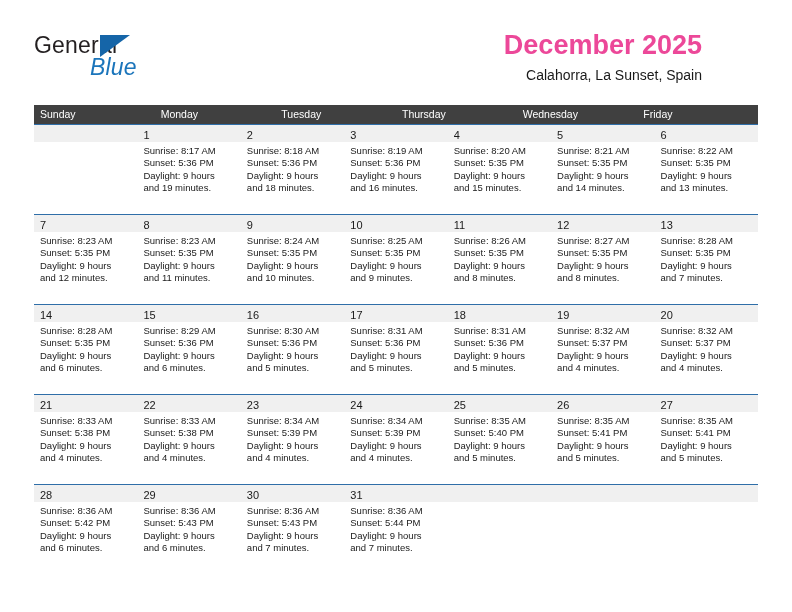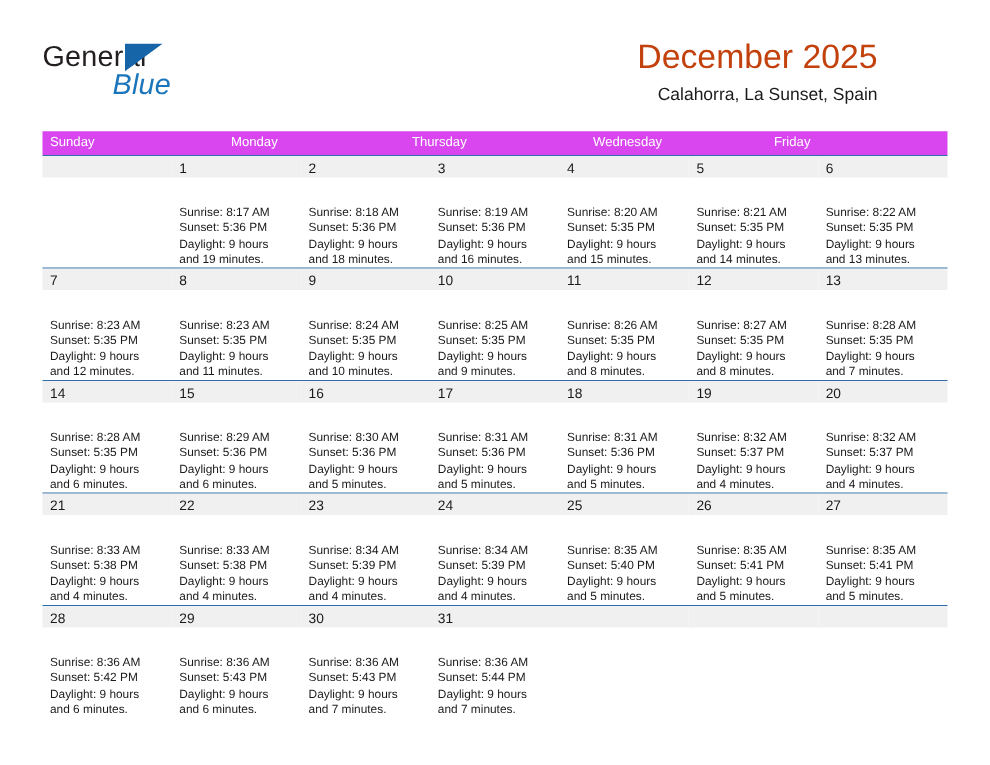--- a/index.html
+++ b/index.html
@@ -75,22 +75,22 @@
   }
 
   .titles {
     position: absolute;
     right: 0;
     top: 0;
     text-align: right;
   }
   .cal-title {
     font-size: 27px;
-    font-weight: normal;
-    color: #c2410c;
+    font-weight: bold;
+    color: #ec4899;
     line-height: 34px;
     white-space: nowrap;
     margin-left: 44px;
   }
   .cal-subtitle {
     font-size: 14px;
     color: #1a1a1a;
     line-height: 22px;
     margin-top: 2px;
     white-space: nowrap;
@@ -99,21 +99,21 @@
   
   .calendar {
     position: absolute;
     left: 34px;
     top: 105px;
     width: 724px;
   }
 
   .weekday-row {
     display: flex;
-    background: #d946ef;
+    background: #404040;
     height: 19px;
   }
   .weekday {
     flex: 1 1 0;
     color: #ffffff;
     font-size: 10.5px;
     line-height: 19px;
     padding-left: 6px;
     box-sizing: border-box;
     white-space: nowrap;
@@ -143,21 +143,20 @@
     box-sizing: border-box;
     padding-left: 6px;
   }
   .daycell .daynum {
     font-size: 11px;
     line-height: 17px;
     color: #1a1a1a;
   }
   .daycell .info {
     padding: 3px 6px 0 6px;
-    margin-top: 20px;
   }
   .daycell .info div {
     font-size: 9.5px;
     line-height: 12.3px;
     color: #1a1a1a;
     white-space: nowrap;
   }
   .daycell.empty .daynum-band {
     background: #f0f0f0;
   }
@@ -181,20 +180,21 @@
       <div class="cal-subtitle">Calahorra, La Sunset, Spain</div>
     </div>
 
   </div>
 
   <div class="calendar">
 
     <div class="weekday-row">
       <div class="weekday">Sunday</div>
       <div class="weekday">Monday</div>
+      <div class="weekday">Tuesday</div>
       <div class="weekday">Thursday</div>
       <div class="weekday">Wednesday</div>
       <div class="weekday">Friday</div>
     </div>
 
     <div class="week-row">
       <div class="week-cells">
         <div class="daycell empty">
           <div class="daynum-band"><span class="daynum"></span></div>
           <div class="info">

